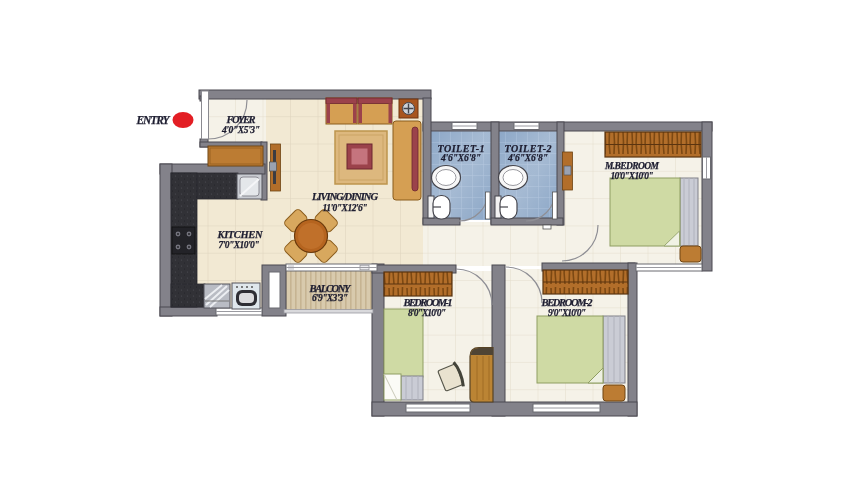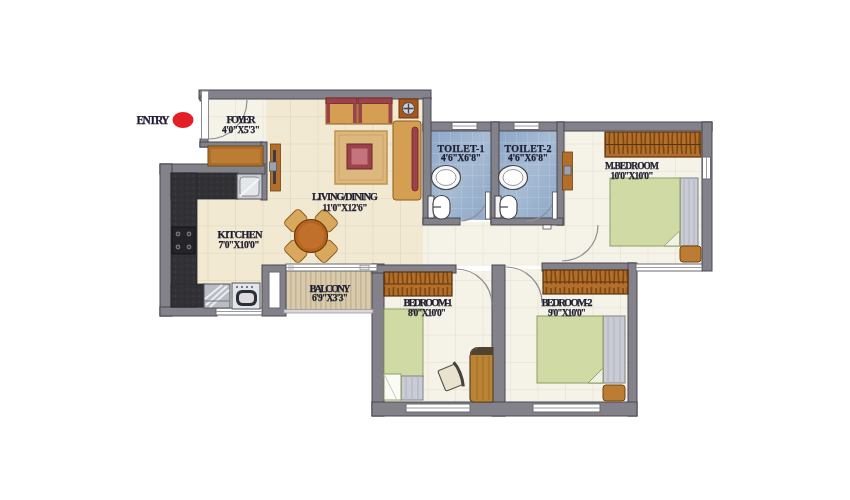--- a/index.html
+++ b/index.html
@@ -1,16 +1,16 @@
 <!DOCTYPE html>
 <html><head>
 <meta charset="utf-8">
 <style>
   html,body{margin:0;padding:0;background:#ffffff;}
-  #plan{width:850px;height:500px;position:relative;background:#ffffff;font-family:"Liberation Serif",serif;filter:blur(0.45px);}
+  #plan{width:850px;height:500px;position:relative;background:#ffffff;font-family:"Liberation Serif",serif;filter:blur(0.45px);font-style:italic;}
   svg text{font-family:"Liberation Serif",serif;font-weight:bold;fill:#1d1d30;stroke:#1d1d30;stroke-width:0.25;}
 </style>
 </head>
 <body>
 <div id="plan">
 <svg width="850" height="500" viewBox="0 0 850 500" shape-rendering="auto">
 <defs>
   <pattern id="grid" width="27.5" height="27.3" patternUnits="userSpaceOnUse" patternTransform="translate(16,8)">
     <rect width="27.5" height="27.3" fill="#f2e9d3"></rect>
     <path d="M27.5 0 V27.3 M0 27.3 H27.5" stroke="#ddd3bd" stroke-width="1" fill="none"></path>

